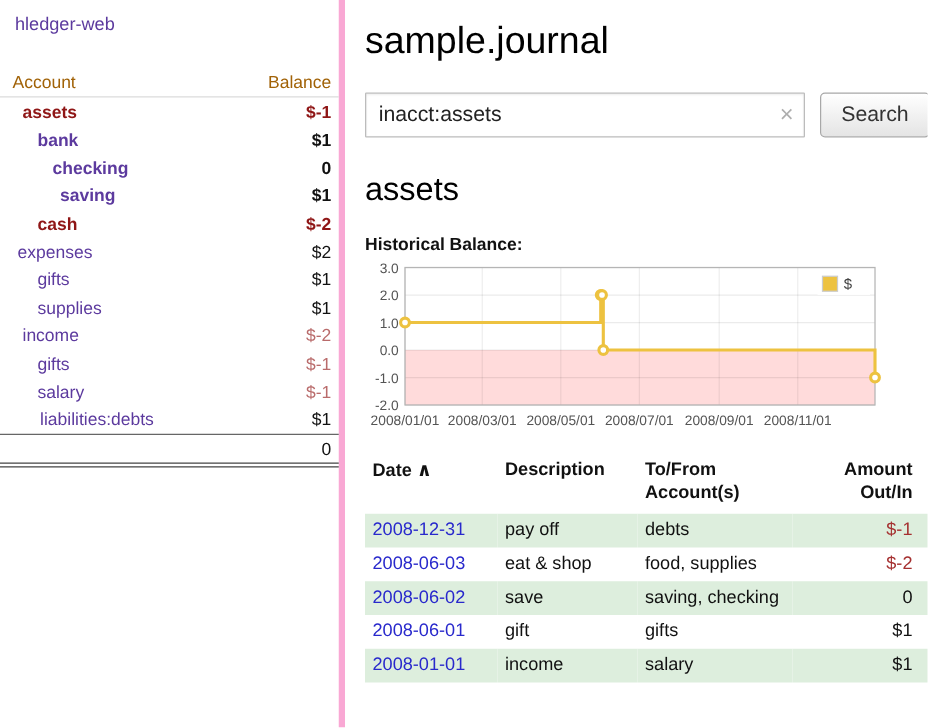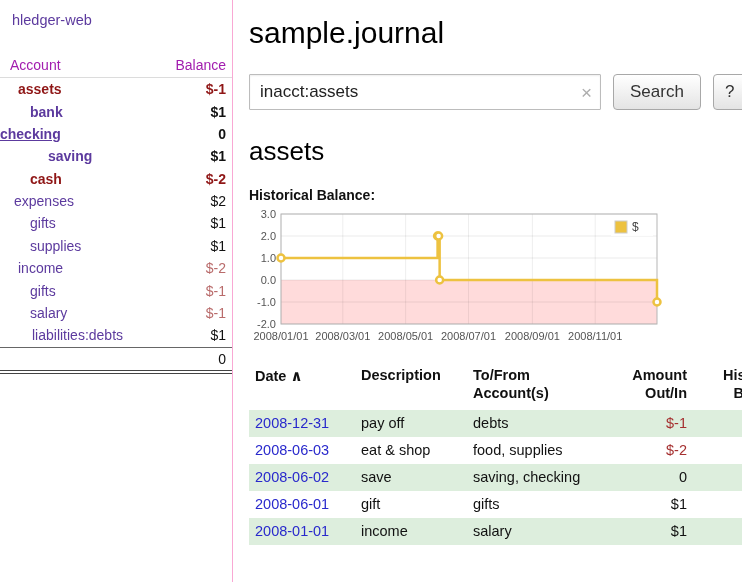--- a/index.html
+++ b/index.html
@@ -1,25 +1,25 @@
 <!DOCTYPE html>
 <html style="--link-purple: #5c3a9e; --negative-dark: #8f1616; --negative-soft: #b96b6b; --negative-table: #a53030; --row-green: #ddeedd; --date-link: #2929cc;"><head>
 <meta charset="utf-8">
 <style>
   html,body{margin:0;padding:0;background:#fff;}
   body{width:742px;height:582px;overflow:hidden;font-family:"Liberation Sans","DejaVu Sans",sans-serif;color:#111;}
   .page{display:flex;width:742px;height:582px;}
 
   
-  .sidebar{width:233px;box-sizing:border-box;border-right:1px solid #f9a8d4;flex:0 0 auto;}
+  .sidebar{width:276px;box-sizing:border-box;border-right:5px solid #f9a8d4;flex:0 0 auto;}
   .app-title{display:inline-block;margin:12px 0 0 12px;font-size:14.5px;color:var(--link-purple);text-decoration:none;cursor:pointer;}
   .journal-nav{display:block;margin:34px 0 0 12px;}
   .journal-nav a{font-size:14.5px;color:var(--link-purple);text-decoration:none;cursor:pointer;}
   .acct-table{margin-top:24px;font-size:14px;}
-  .acct-head{display:flex;justify-content:space-between;padding:4px 6px 4px 10px;color:#a21caf;border-bottom:1px solid #dcdcdc;}
+  .acct-head{display:flex;justify-content:space-between;padding:4px 6px 4px 10px;color:#a16207;border-bottom:1px solid #dcdcdc;}
   .acct-row{display:flex;justify-content:space-between;align-items:baseline;padding:3.2px 6px 3.2px 0;}
   .acct-name{color:var(--link-purple);text-decoration:none;cursor:pointer;}
   .acct-name.emph{font-weight:700;}
   .acct-name.neg-dark{color:var(--negative-dark);}
   .acct-bal{color:#111;}
   .acct-bal.emph{font-weight:700;}
   .acct-bal.neg-dark{color:var(--negative-dark);}
   .acct-bal.neg-soft{color:var(--negative-soft);}
   .acct-total{padding:3px 6px;text-align:right;border-top:1px solid #666;border-bottom:4px double #444;}
 
@@ -71,21 +71,21 @@
             <a class="acct-name emph neg-dark" style="padding-left: 18px;">assets</a>
             <span class="acct-bal emph neg-dark">$-1</span>
           </div>
 
           <div class="acct-row">
             <a class="acct-name emph" style="padding-left: 30px;">bank</a>
             <span class="acct-bal emph">$1</span>
           </div>
 
           <div class="acct-row">
-            <a class="acct-name emph" style=" text-decoration: underline;">checking</a>
+            <a class="acct-name emph" style="padding-left: 42px;">checking</a>
             <span class="acct-bal emph">0</span>
           </div>
 
           <div class="acct-row">
             <a class="acct-name emph" style="padding-left: 48px;">saving</a>
             <span class="acct-bal emph">$1</span>
           </div>
 
           <div class="acct-row">
             <a class="acct-name emph neg-dark" style="padding-left: 30px;">cash</a>

